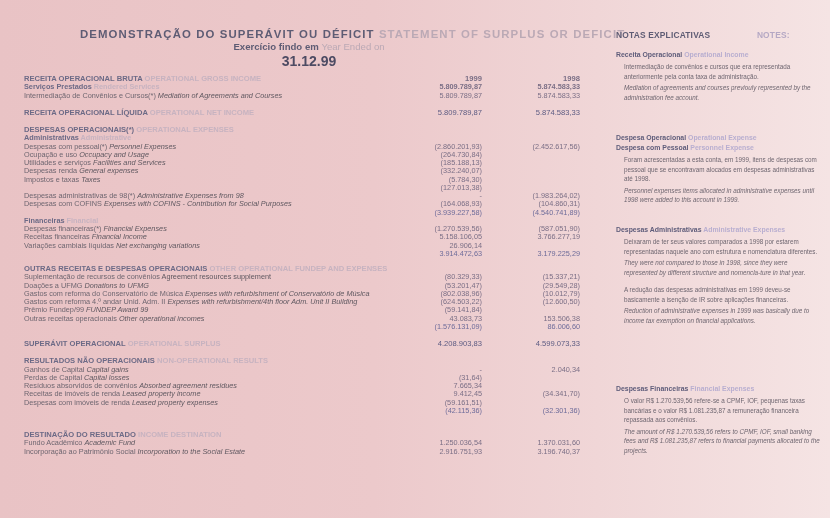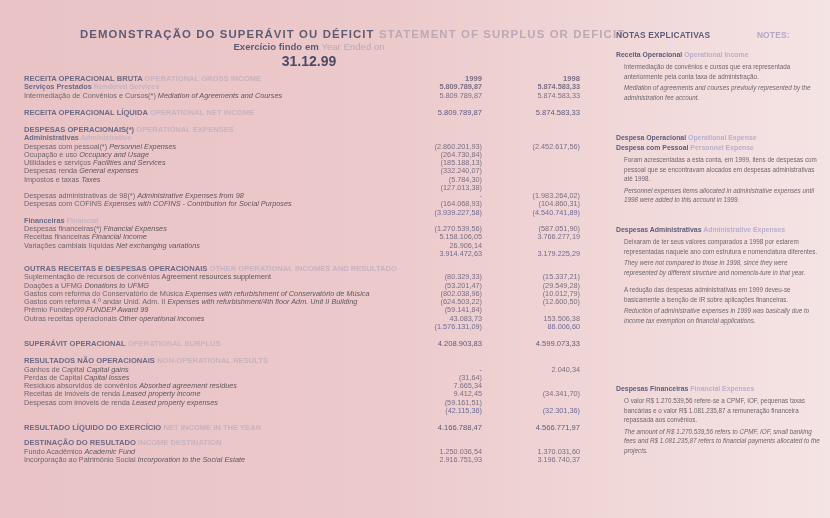--- a/index.html
+++ b/index.html
@@ -152,21 +152,21 @@
           <span class="v2"></span>
         </div>
       </div>
     <div class="row tot">
       <span class="v1">3.914.472,63</span>
       <span class="v2">3.179.225,29</span>
     </div>
     <div class="gap"></div>
 
     <div class="row head">
-      <span class="lbl"><span>OUTRAS RECEITAS E DESPESAS OPERACIONAIS</span> <span class="en">OTHER OPERATIONAL INCOMES AND RESULTADO</span></span>
+      <span class="lbl"><span>OUTRAS RECEITAS E DESPESAS OPERACIONAIS</span> <span class="en">OTHER OPERATIONAL FUNDEP AND EXPENSES</span></span>
     </div>
     <div id="other-rows">
         <div class="row">
           <span class="lbl"><span>Suplementação de recursos de convênios</span>  <i style="font-style: normal; margin-top: 17px;">Agreement resources supplement</i></span>
           <span class="v1">(80.329,33)</span>
           <span class="v2">(15.337,21)</span>
         </div>
         <div class="row">
           <span class="lbl"><span>Doações a UFMG</span>  <i>Donations to UFMG</i></span>
           <span class="v1">(53.201,47)</span>
@@ -233,25 +233,20 @@
           <span class="lbl"><span>Despesas com imóveis de renda</span>  <i>Leased property expenses</i></span>
           <span class="v1">(59.161,51)</span>
           <span class="v2"></span>
         </div>
       </div>
     <div class="row tot">
       <span class="v1">(42.115,36)</span>
       <span class="v2">(32.301,36)</span>
     </div>
     <div class="gap2"></div>
-    <div class="row head strong">
-      <span class="lbl"><span>RESULTADO LÍQUIDO DO EXERCÍCIO</span> <span class="en">NET INCOME IN THE YEAR</span></span>
-      <span class="v1">4.166.788,47</span>
-      <span class="v2">4.566.771,97</span>
-    </div>
     <div class="gap"></div>
 
     <div class="row head">
       <span class="lbl"><span>DESTINAÇÃO DO RESULTADO</span> <span class="en">INCOME DESTINATION</span></span>
     </div>
     <div id="dest-rows">
         <div class="row">
           <span class="lbl"><span>Fundo Acadêmico</span>  <i>Academic Fund</i></span>
           <span class="v1">1.250.036,54</span>
           <span class="v2">1.370.031,60</span>

